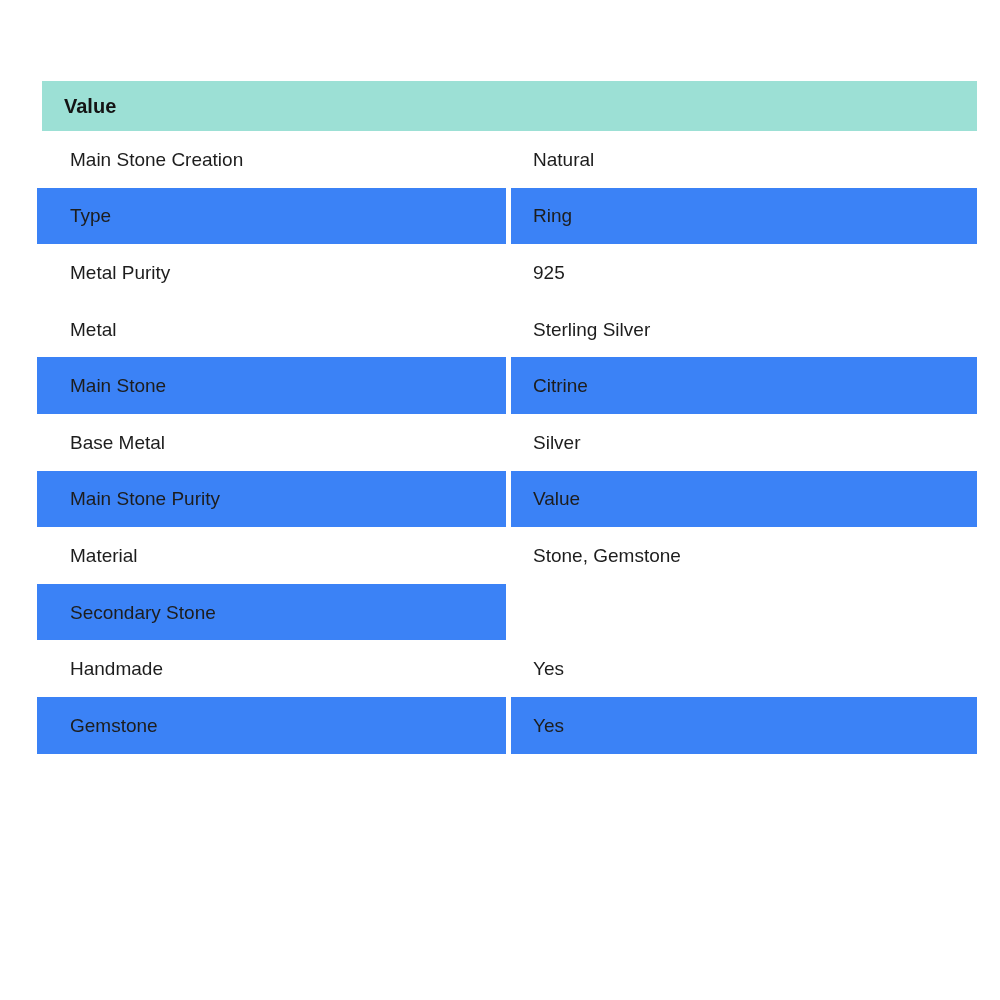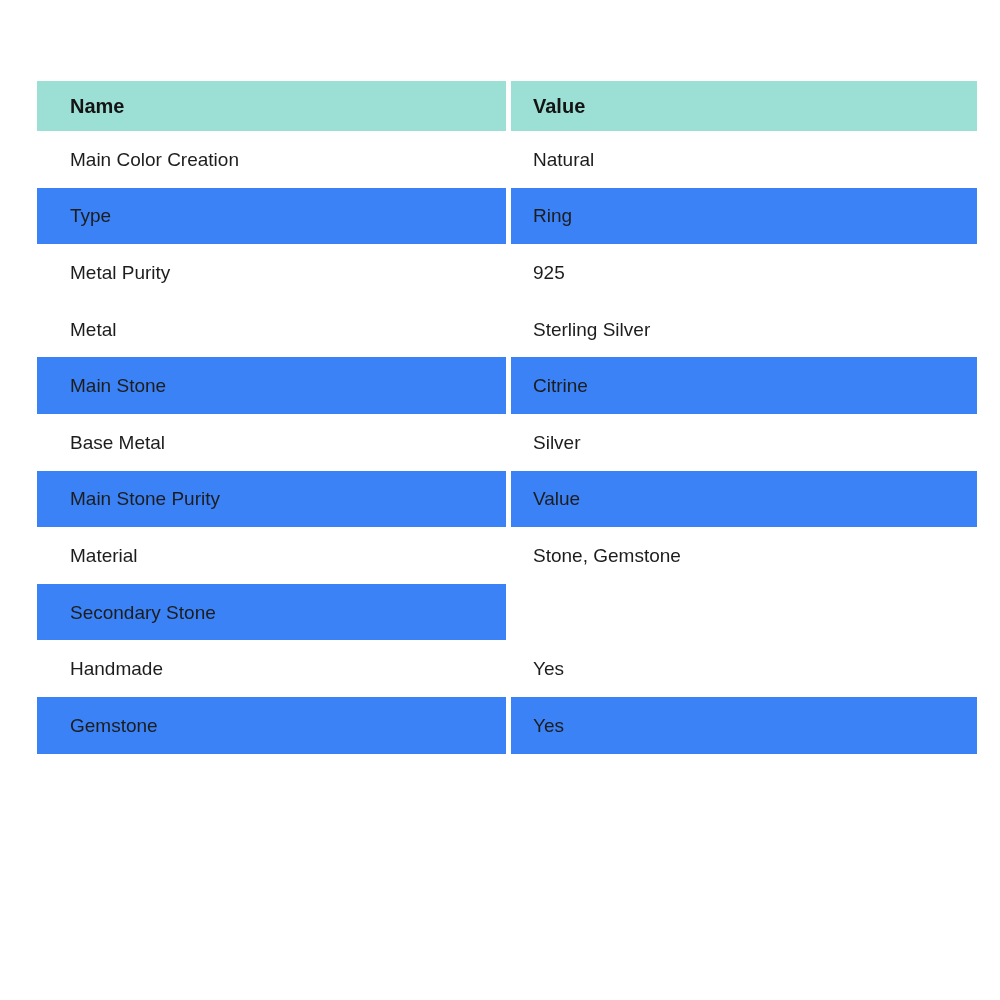--- a/index.html
+++ b/index.html
@@ -64,28 +64,27 @@
     background: #3b82f6;
   }
 </style>
 </head>
 <body>
 
 <div class="page">
   <div class="spec-table">
 
     <div class="row header-row">
-      <div class="cell name-cell">Name</div>
       <div class="col-gap"></div>
       <div class="cell value-cell">Value</div>
     </div>
 
     <div id="table-body">
   <div class="row">
-    <div class="cell name-cell">Main Color Creation</div>
+    <div class="cell name-cell">Main Stone Creation</div>
     <div class="col-gap"></div>
     <div class="cell value-cell">Natural</div>
   </div>
 
   <div class="row alt">
     <div class="cell name-cell">Type</div>
     <div class="col-gap"></div>
     <div class="cell value-cell">Ring</div>
   </div>
 

